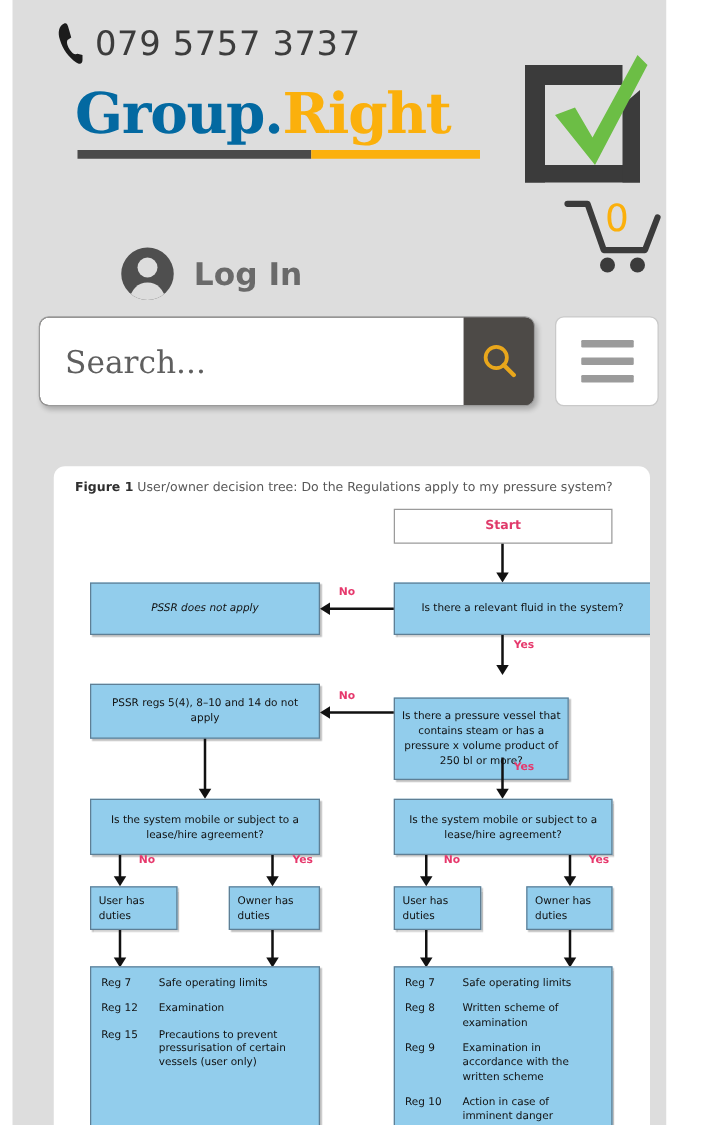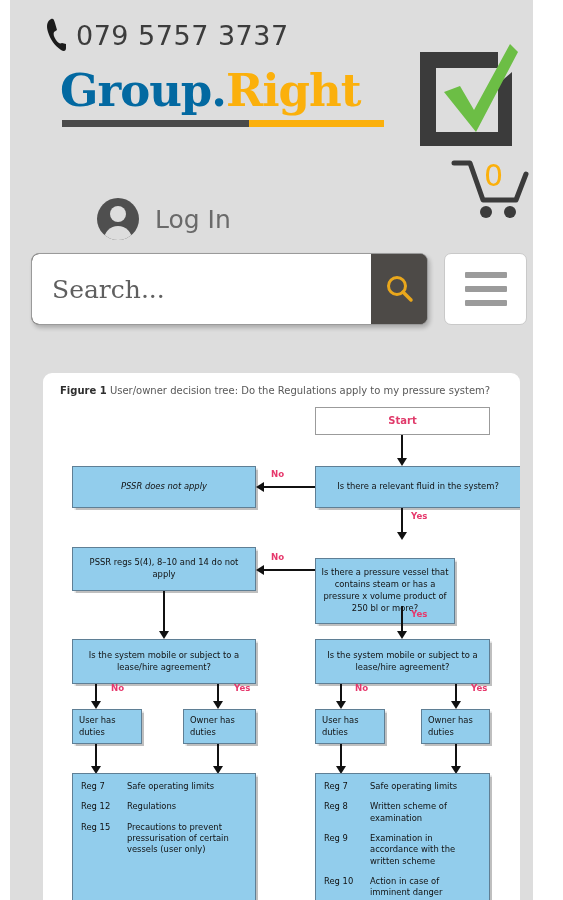--- a/index.html
+++ b/index.html
@@ -77,20 +77,21 @@
     content:""; position:absolute; left:13px; top:8px;
     width:16px; height:16px; border-radius:50%; background:#ddd;
   }
   .avatar::after {
     content:""; position:absolute; left:7px; top:28px;
     width:28px; height:22px; border-radius:14px 14px 0 0; background:#ddd;
   }
   .login-label {
     font-size: 25px; color: #6a6a6a;
     font-family: "DejaVu Sans", sans-serif;
+    font-weight: bold;
   }
 
   
   .search-wrap {
     position: absolute; left: 31px; top: 253px;
     width: 397px; height: 72px;
     border-radius: 8px;
     background: #4d4a47;
     border: 1px solid #9a9a9a;
     box-shadow: 2px 3px 4px rgba(0,0,0,0.22);
@@ -315,21 +316,21 @@
 
     <div class="node reglist" style="left:29px; top:400px; width:184px; height:145px;">
       <table>
         <tbody id="reg-left-body">
             <tr>
               <td class="rg">Reg 7</td>
               <td>Safe operating limits</td>
             </tr>
             <tr>
               <td class="rg">Reg 12</td>
-              <td>Regulations</td>
+              <td>Examination</td>
             </tr>
             <tr>
               <td class="rg">Reg 15</td>
               <td>Precautions to prevent pressurisation of certain vessels (user only)</td>
             </tr>
           </tbody>
       </table>
     </div>
 
     <div class="node reglist" style="left:272px; top:400px; width:175px; height:145px;">

